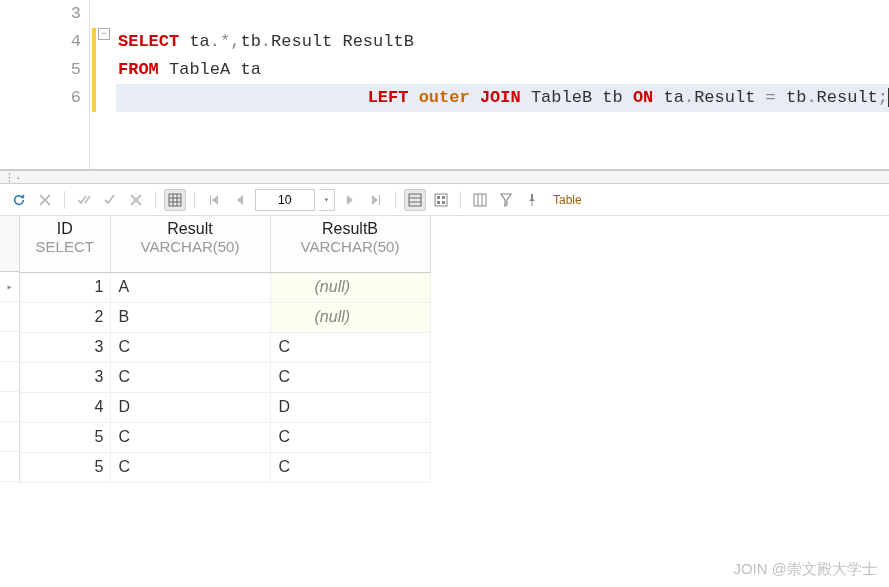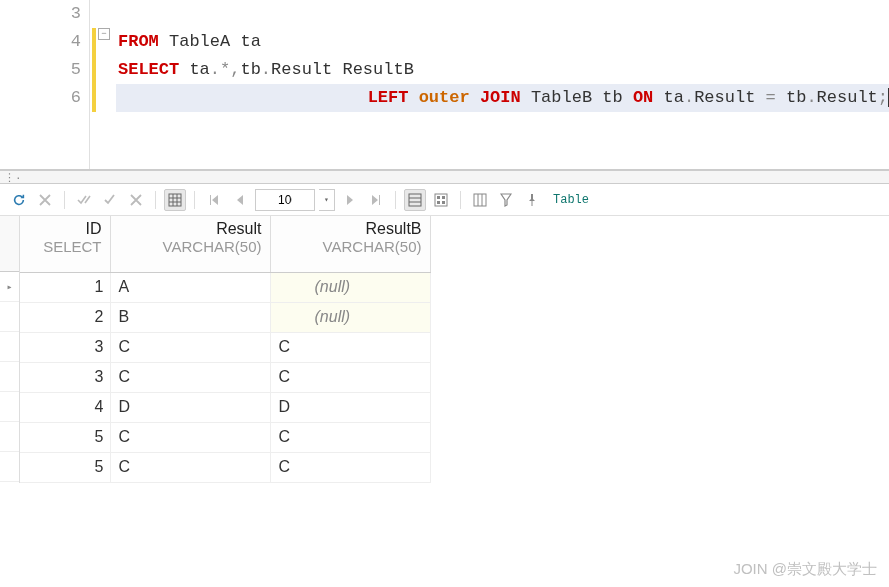--- a/index.html
+++ b/index.html
@@ -23,31 +23,31 @@
     
     .splitter { height: 14px; background: #f5f5f5; border-top: 1px solid #ccc; border-bottom: 1px solid #ccc; display: flex; align-items: center; padding-left: 4px; }
     .split-icon { font-size: 11px; color: #888; }
     
     .toolbar { height: 32px; background: #fff; border-bottom: 1px solid #e0e0e0; display: flex; align-items: center; padding: 0 8px; gap: 4px; }
     .tb-btn { width: 22px; height: 22px; display: flex; align-items: center; justify-content: center; color: #666; cursor: pointer; border-radius: 2px; }
     .tb-btn.active { background: #e8e8e8; border: 1px solid #ccc; }
     .tb-sep { width: 1px; height: 18px; background: #ddd; margin: 0 4px; }
     .row-input { width: 60px; height: 22px; border: 1px solid #ccc; padding: 0 22px; font-size: 12px; font-family: Arial, sans-serif; }
     .row-dropdown { width: 16px; height: 22px; border: 1px solid #ccc; border-left: none; display: flex; align-items: center; justify-content: center; font-size: 8px; color: #666; }
-    .tb-label { font-family: Liberation Mono, monospace; font-size: 12px; color: #0f766e; margin-left: 6px; }
+    .tb-label { font-family: Liberation Sans, sans-serif; font-size: 12px; color: #a16207; margin-left: 6px; }
     .tb-status { font-family: Arial, sans-serif; font-size: 12px; color: #888; border: 1px solid #e0e0e0; padding: 2px 8px; border-radius: 2px; flex: 1; margin-left: 4px; cursor: text; }
     
     .results { display: flex; }
     .row-gutter { width: 20px; border-right: 1px solid #ddd; }
     .row-gutter .hdr-space { height: 56px; border-bottom: 1px solid #ccc; background: #f9f9f9; }
     .row-gutter .row-mark { height: 30px; border-bottom: 1px solid #eee; display: flex; align-items: center; justify-content: center; font-size: 10px; color: #888; }
     
     .grid { flex: 1; }
     .grid table { border-collapse: collapse; font-family: Arial, sans-serif; font-size: 16px; }
-    .grid th { text-align: right; font-weight: normal; border-right: 1px solid #ddd; border-bottom: 1px solid #ccc; padding: 0 8px; background: #fdfdfd; vertical-align: top; height: 56px; }
+    .grid th { text-align: center; font-weight: normal; border-right: 1px solid #ddd; border-bottom: 1px solid #ccc; padding: 0 8px; background: #fdfdfd; vertical-align: top; height: 56px; }
     .grid th .col-name { color: #222; padding-top: 4px; }
     .grid th .col-type { color: #999; font-size: 15px; padding-bottom: 4px; }
     .grid td { border-right: 1px solid #eee; border-bottom: 1px solid #eee; padding: 4px 8px; height: 30px; color: #333; }
     .grid td.num { text-align: right; padding-right: 6px; }
     .grid td.null { background: #fdfdf0; font-style: italic; color: #888; padding-left: 44px; }
     .col-id { width: 90px; }
     .col-result { width: 160px; }
     .col-resultb { width: 160px; margin-left: 19px; }
     
     .watermark { position: absolute; bottom: 8px; right: 12px; font-family: Arial, sans-serif; font-size: 15px; color: #c0c0c0; }
@@ -65,22 +65,22 @@
       <div class="gutter-line">6</div>
     </div>
   <div class="change-bar">
       <div class="change-mark"></div>
     </div>
   <div class="fold-gutter">
     <div class="fold-icon">−</div>
   </div>
   <div class="code" id="code">
       <div class="code-line"></div>
+      <div class="code-line"><span class="kw">SELECT</span><span class="ident"> ta</span><span class="op">.</span><span class="op">*</span><span class="op">,</span><span class="ident">tb</span><span class="op">.</span><span class="ident">Result ResultB</span></div>
       <div class="code-line"><span class="kw">FROM</span><span class="ident"> TableA ta</span></div>
-      <div class="code-line"><span class="kw">SELECT</span><span class="ident"> ta</span><span class="op">.</span><span class="op">*</span><span class="op">,</span><span class="ident">tb</span><span class="op">.</span><span class="ident">Result ResultB</span></div>
       <div class="code-line active"><span class="kw">LEFT</span><span> </span><span class="kw2">outer</span><span> </span><span class="kw">JOIN</span><span class="ident"> TableB tb </span><span class="kw">ON</span><span class="ident"> ta</span><span class="op">.</span><span class="ident">Result </span><span class="op">=</span><span class="ident"> tb</span><span class="op">.</span><span class="ident">Result</span><span class="op">;</span><span class="cursor"></span></div>
     </div>
 </div>
 
 <div class="splitter">
   <span class="split-icon">⋮·</span>
 </div>
 
 <div class="toolbar">
   <div class="tb-btn" style="color:#2a7ab0;">

